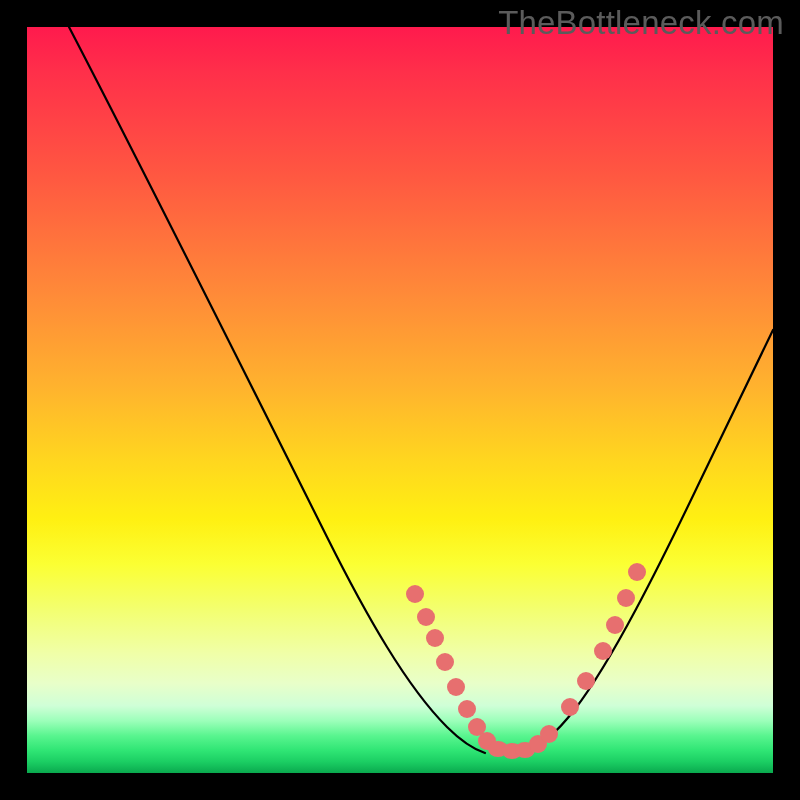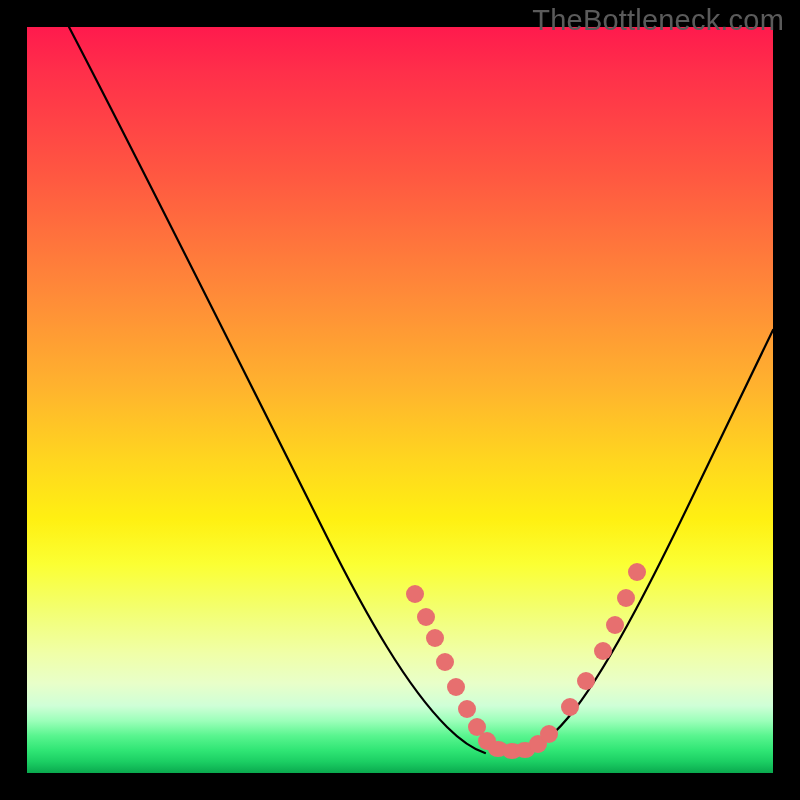--- a/index.html
+++ b/index.html
@@ -44,21 +44,21 @@
       #59f58f 95%,
       #2fe574 97%,
       #1bce63 98.5%,
       #0aa94e 100%
     );
   }
   .watermark {
     position: absolute;
     top: 4px;
     right: 16px;
-    font-size: 29px;
+    font-size: 33px;
     font-weight: 400;
     color: #5b5b5b;
     letter-spacing: 0.2px;
     z-index: 5;
   }
   svg.curves {
     position: absolute;
     left: 0;
     top: 0;
     width: 746px;

